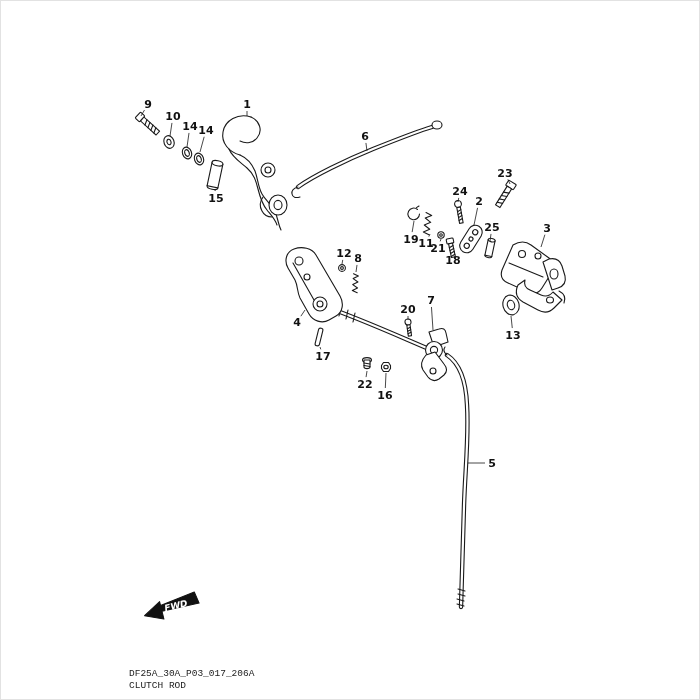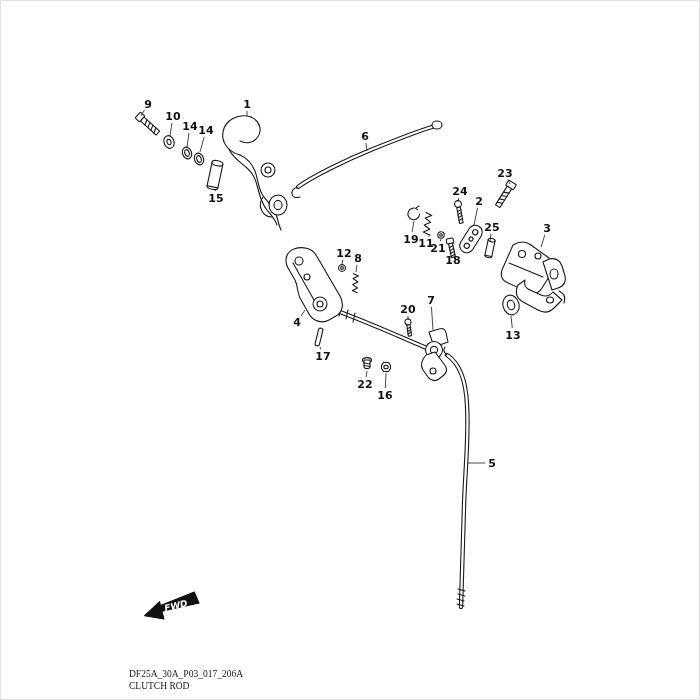--- a/index.html
+++ b/index.html
@@ -10,21 +10,21 @@
   }
   .page svg{position:absolute;top:0;left:0;}
   .ln{fill:none;stroke:#1a1a1a;stroke-width:1.1;stroke-linecap:round;stroke-linejoin:round;}
   .fillw{fill:#ffffff;stroke:#1a1a1a;stroke-width:1.1;stroke-linejoin:round;}
   .fat{fill:none;stroke:#1a1a1a;stroke-width:4.4;stroke-linecap:round;}
   .core{fill:none;stroke:#ffffff;stroke-width:2.2;stroke-linecap:round;}
   .leader{stroke:#1a1a1a;stroke-width:0.8;}
   .callout{font-family:"DejaVu Sans",sans-serif;font-size:11px;font-weight:bold;fill:#111111;}
   .caption{
     position:absolute;left:128px;top:667px;
-    font-family:Liberation Serif, serif;font-size:9.5px;color:#222222;line-height:1.3;
+    font-family:Liberation Mono, monospace;font-size:9.5px;color:#222222;line-height:1.3;
   }
 </style>
 </head>
 <body>
 
 <div class="page">
   <svg width="700" height="700" viewBox="0 0 700 700">
 
     <g>
       <path class="fat" d="M297,186 C312,175 345,159 372,148 C397,138 417,130 431,126"></path>

